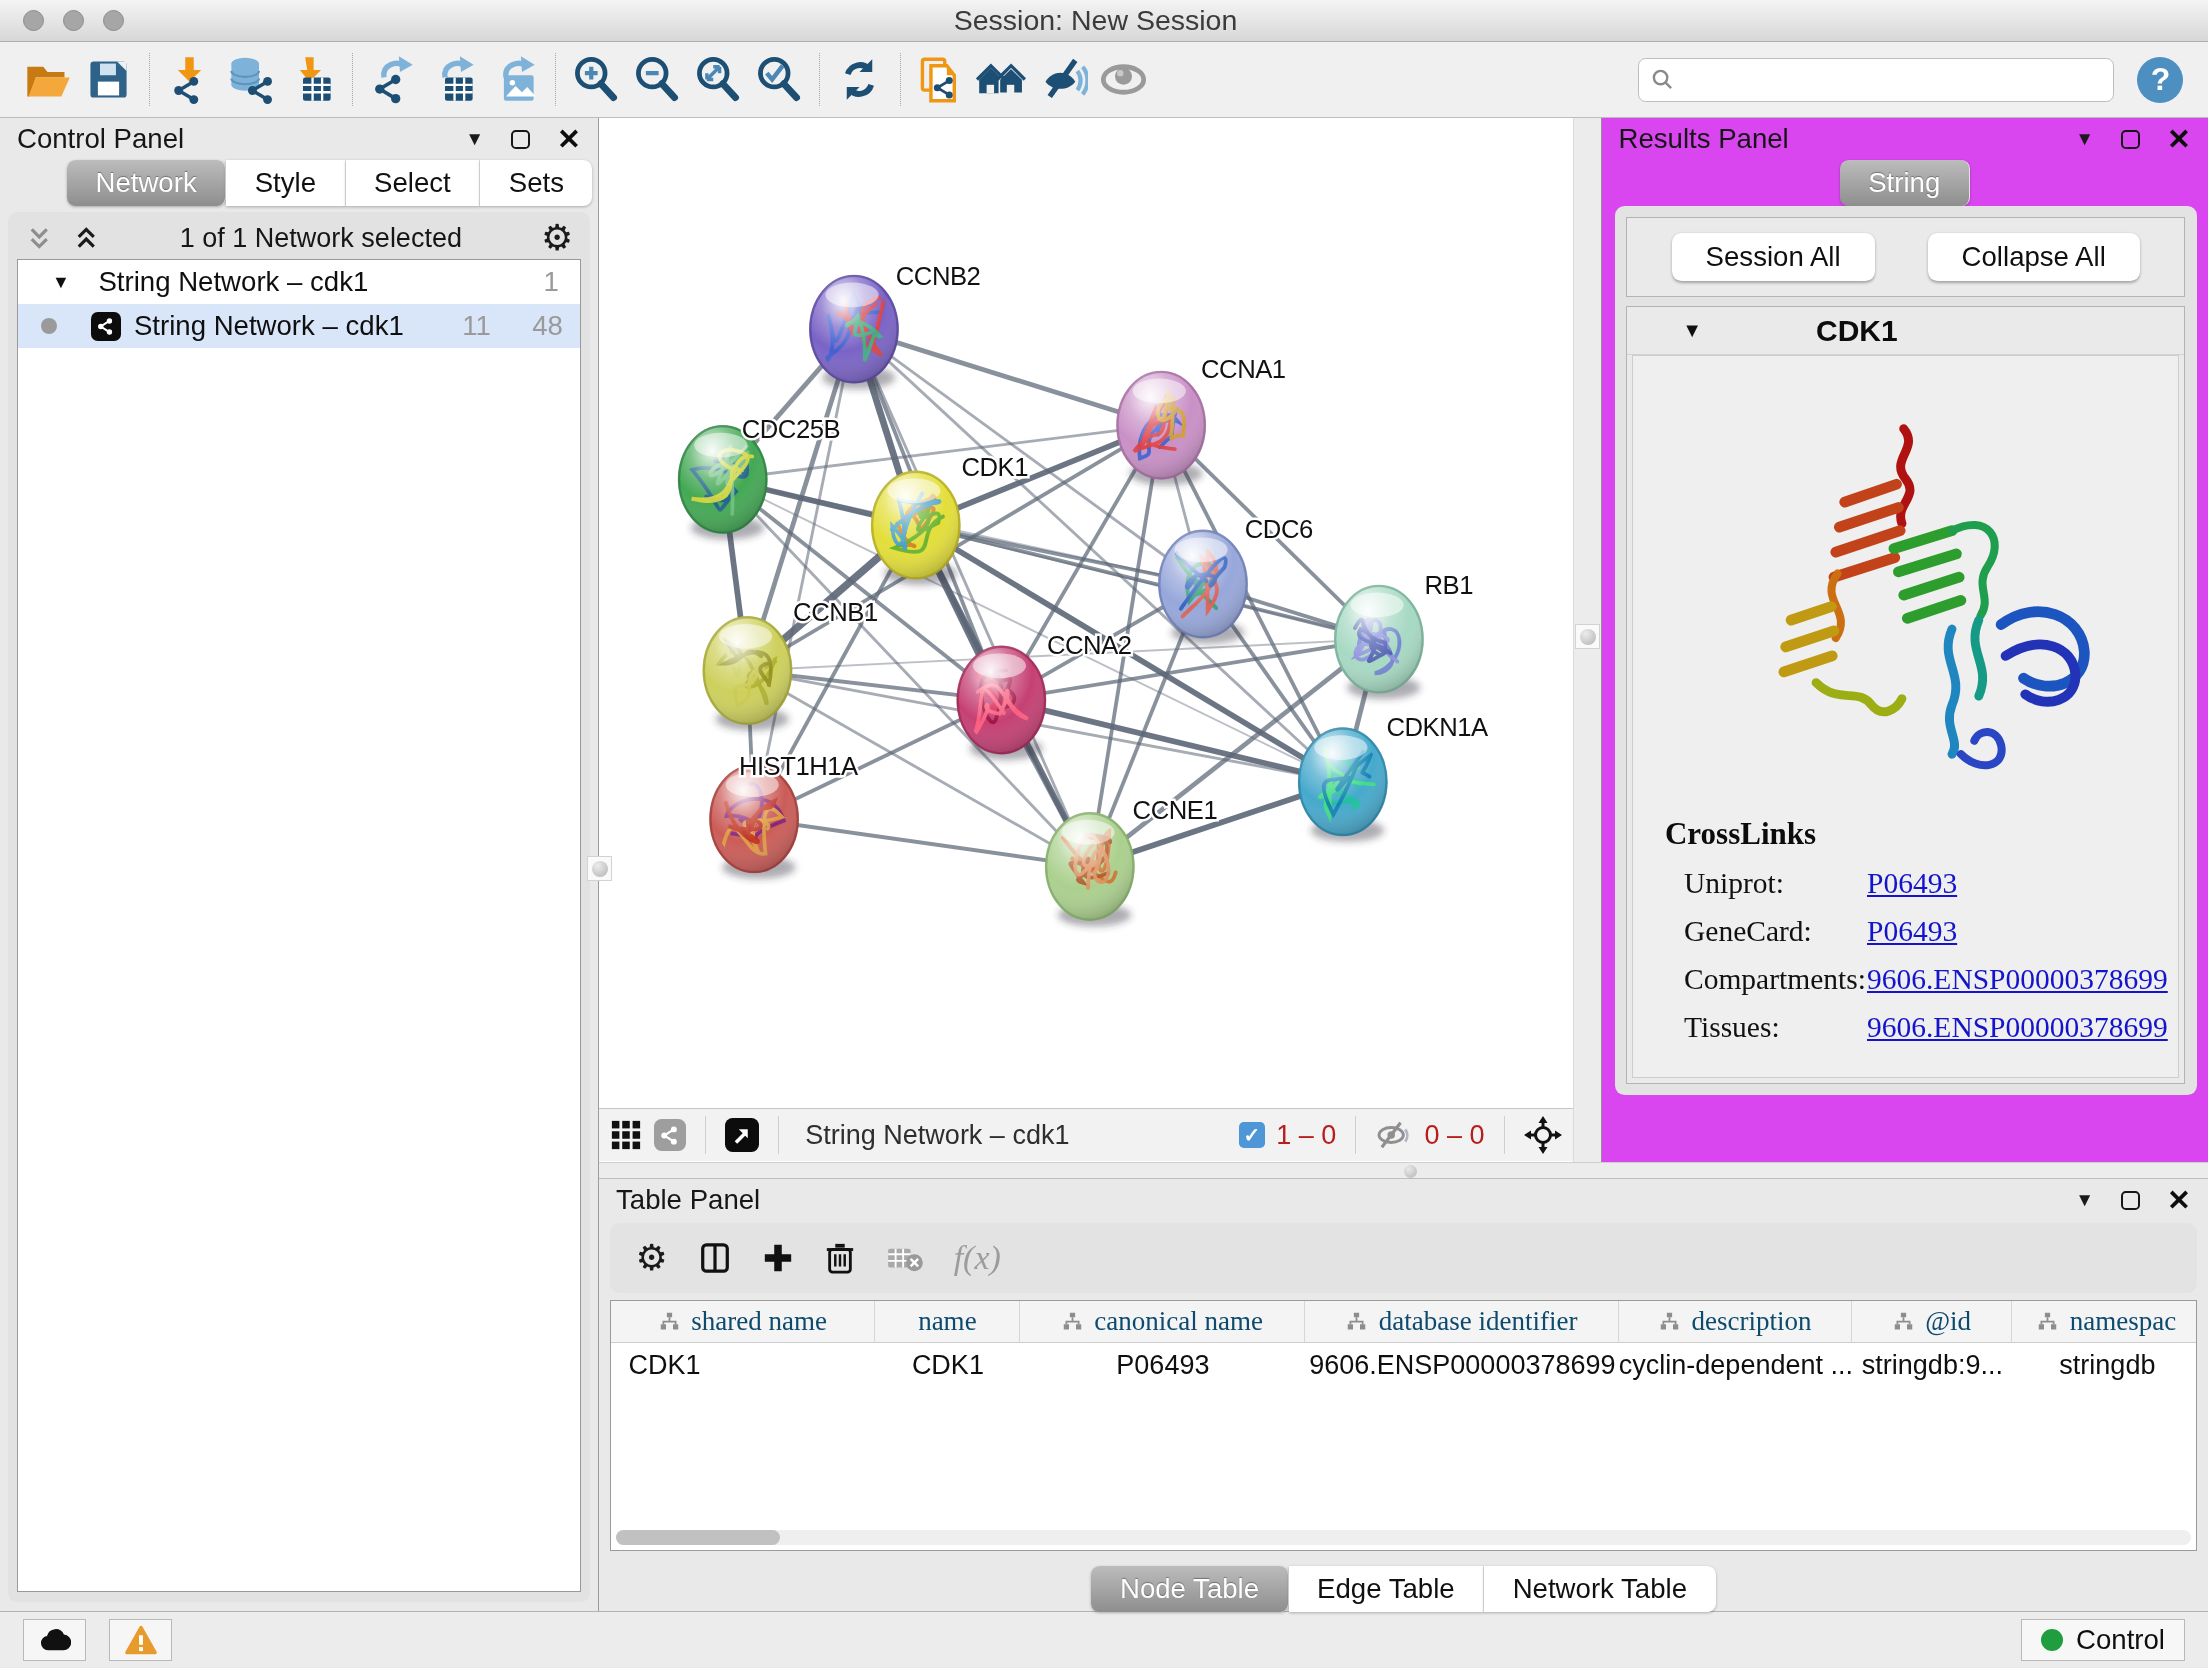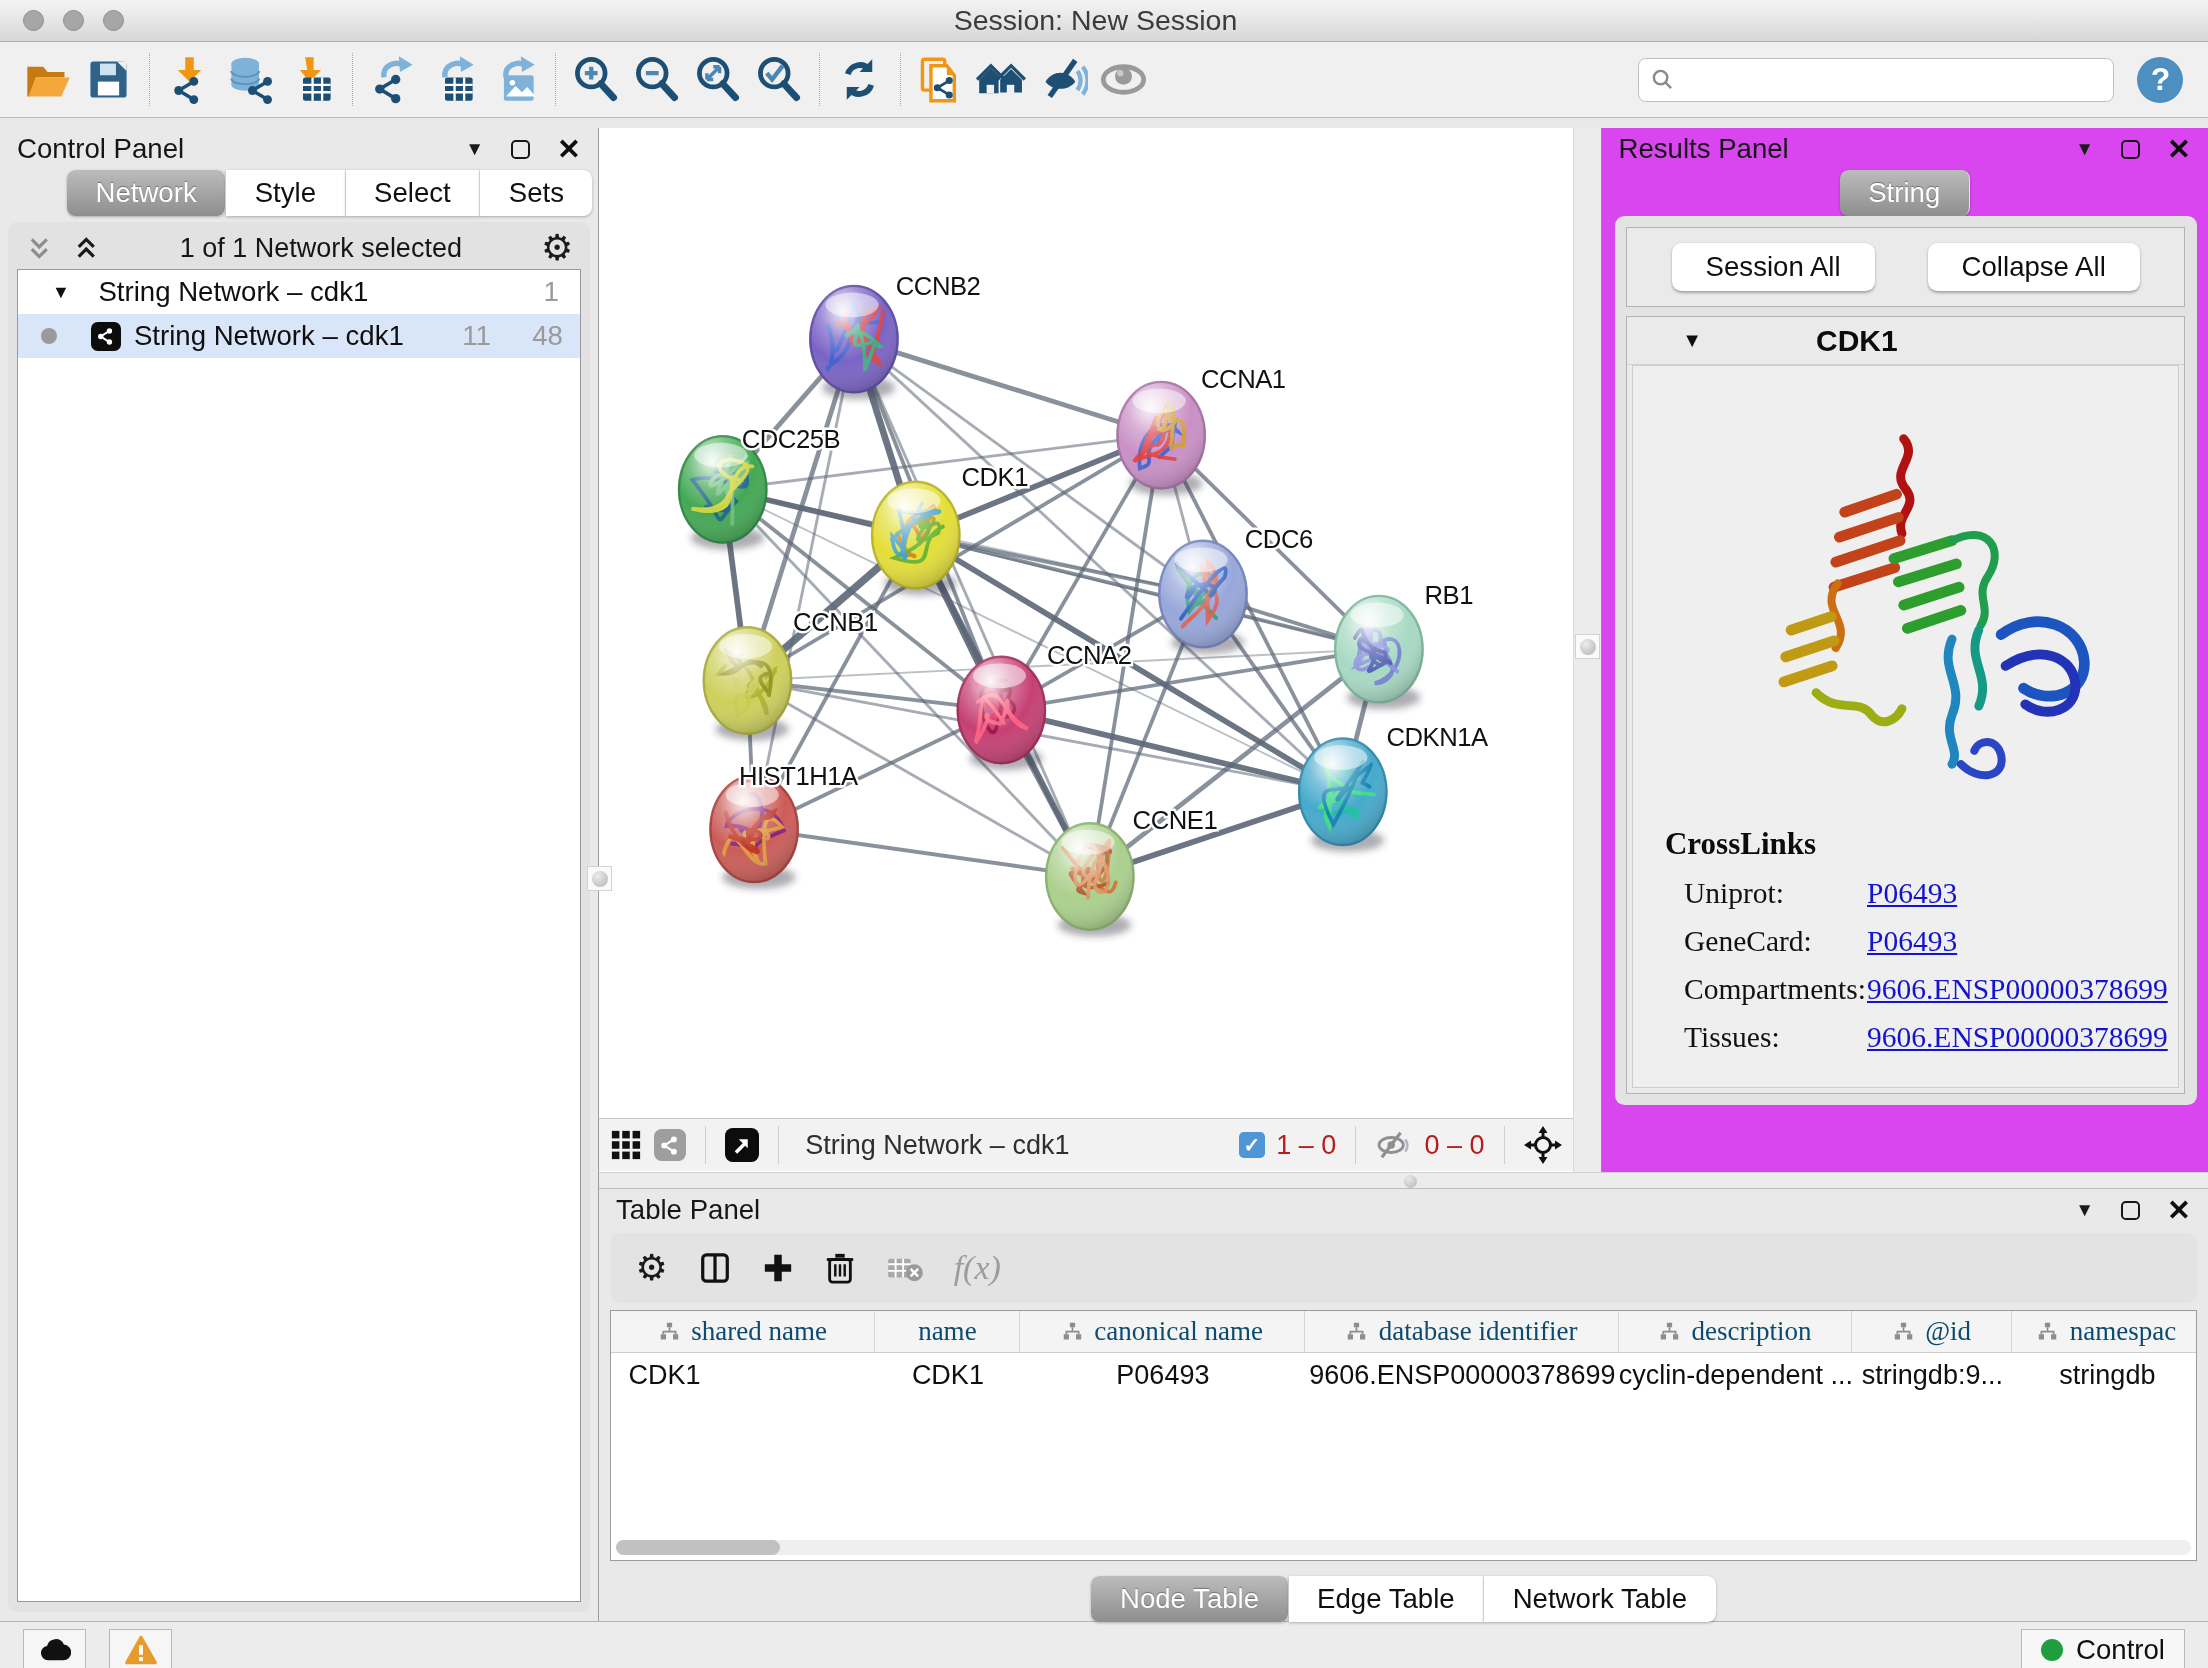--- a/index.html
+++ b/index.html
@@ -16,21 +16,21 @@
   
   .toolbar { height:76px; background:#f0f0f0; border-bottom:1px solid #bcbcbc; display:flex; align-items:center; padding:0 17px; flex:none; }
   .tbtn { width:61px; height:61px; display:flex; align-items:center; justify-content:center; }
   .tbtn svg { width:51px; height:51px; }
   .tsep { width:0; border-left:1.9px dotted #a6a6a6; height:53px; margin:0 9.5px; }
   .searchwrap { margin-left:auto; width:476px; height:44px; background:#fff; border:1px solid #bdbdbd; border-radius:7.6px; display:flex; align-items:center; padding:0 11.4px; gap:9.5px; }
   .searchwrap input { border:none; outline:none; flex:1; font-size:25px; font-family:"Liberation Sans",sans-serif; background:transparent; }
   .helpbtn { width:46px; height:46px; border-radius:50%; background:#4d8fc0; color:#fff; font-size:32px; font-weight:bold; display:flex; align-items:center; justify-content:center; margin:0 7.6px 0 23px; }
 
   
-  .main { display:flex; height:1493px; flex:none; position:relative;margin-top:10px; }
+  .main { display:flex; height:1493px; flex:none; position:relative; }
 
   
   .control-panel { width:599px; border-right:1.9px solid #9c9c9c; background:#e9e9e9; display:flex; flex-direction:column; flex:none; }
   .panel-header { height:42px; display:flex; align-items:center; padding:0 17px; font-size:27.6px; color:#161616; flex:none; }
   .ph-buttons { margin-left:auto; display:flex; align-items:center; gap:27px; }
   .ph-caret { font-size:19px; color:#1a1a1a; }
   .ph-restore { width:19px; height:19px; border:2.9px solid #161616; border-radius:4.8px; }
   .ph-close { font-size:28.5px; font-weight:bold; color:#0d0d0d; line-height:1; }
   .tabbar { display:flex; }
   .tab { padding:0 28.5px; height:46px; display:flex; align-items:center; font-size:27.6px; background:#fff; color:#101010; border-right:1px solid #e3e3e3; box-shadow:0 1px 2.9px rgba(0,0,0,.28); }

